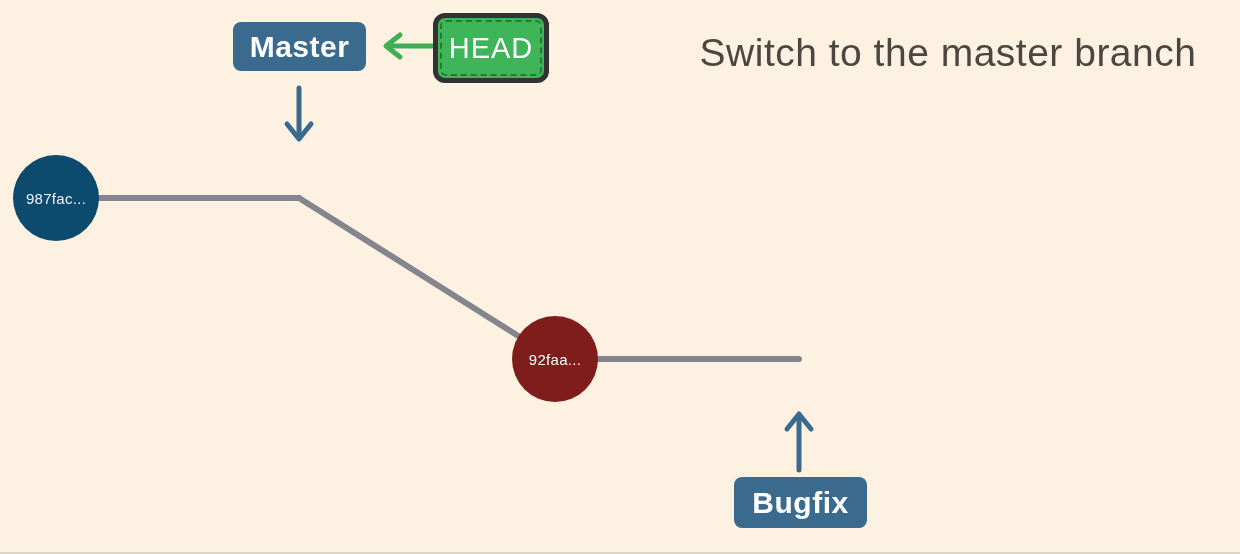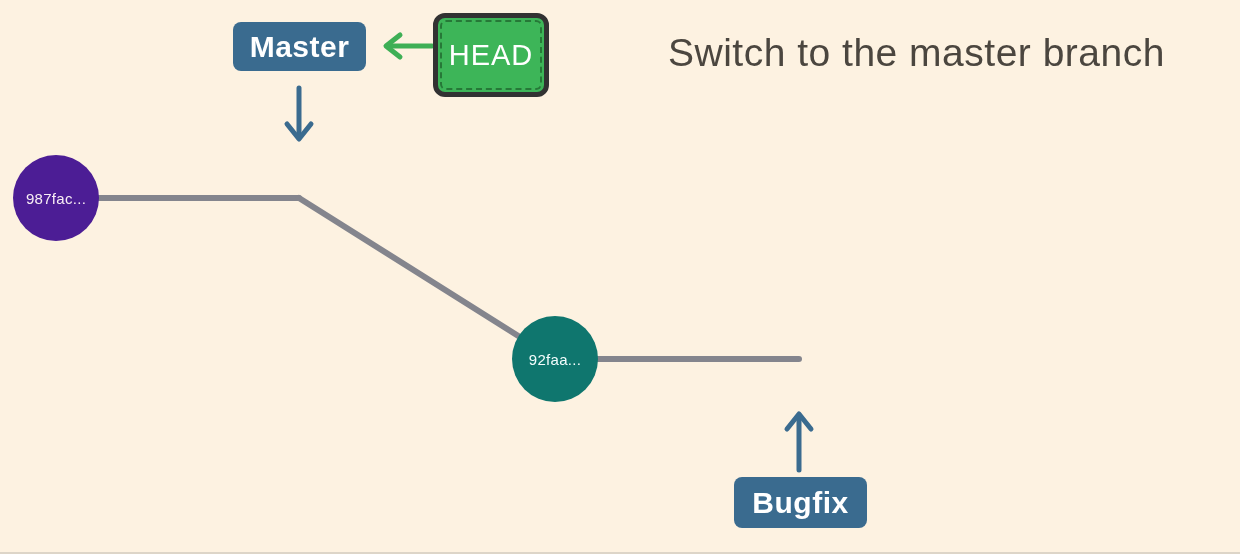--- a/index.html
+++ b/index.html
@@ -8,45 +8,45 @@
     background:#FDF2E1;
     font-family:"Liberation Sans","DejaVu Sans",sans-serif;
   }
   .stage{position:absolute;inset:0;}
   svg.edges{position:absolute;left:0;top:0;z-index:1;}
   .node{
     position:absolute;width:86px;height:86px;border-radius:50%;
     display:flex;align-items:center;justify-content:center;
     color:#F8EEF4;font-size:15px;letter-spacing:.3px;z-index:2;
   }
-  .node.master-commit{background:#4c1d95;}
-  .node.bugfix-commit{background:#0f766e;color:#F4FDFD;}
+  .node.master-commit{background:#0c4a6e;}
+  .node.bugfix-commit{background:#7f1d1d;color:#F4FDFD;}
   .branch-label{
     position:absolute;display:flex;align-items:center;justify-content:center;
     background:#3A6B8F;color:#FFFFFF;border-radius:8px;
     font-size:30px;font-weight:bold;letter-spacing:.5px;z-index:3;
   }
   .label-master{left:233px;top:22px;width:133px;height:49px;}
   .label-bugfix{left:734px;top:477px;width:133px;height:51px;}
   .head-box{
-    position:absolute;left:433px;top:13px;width:116px;height:84px;
+    position:absolute;left:433px;top:13px;width:116px;height:70px;
     box-sizing:border-box;background:#3DB558;border:5px solid #323232;
     border-radius:12px;display:flex;align-items:center;justify-content:center;
     z-index:3;
   }
   .head-box .dashes{
     position:absolute;inset:2px;border:2px dashed rgba(20,70,30,.55);
     border-radius:6px;pointer-events:none;
   }
   .head-box .head-text{
     color:#FFFFFF;font-size:29px;font-weight:500;letter-spacing:1px;
     position:relative;
   }
   .caption{
-    position:absolute;top:31px;right:12px;width:560px;text-align:left;
+    position:absolute;top:31px;right:12px;width:560px;text-align:center;
     color:#4B463F;font-size:39px;font-weight:300;letter-spacing:.5px;
     white-space:nowrap;z-index:3;
   }
   .bottom-edge{
     position:absolute;left:0;bottom:0;width:100%;height:2px;
     background:#CFC9BD;opacity:.7;z-index:4;
   }
 </style>
 </head>
 <body>

